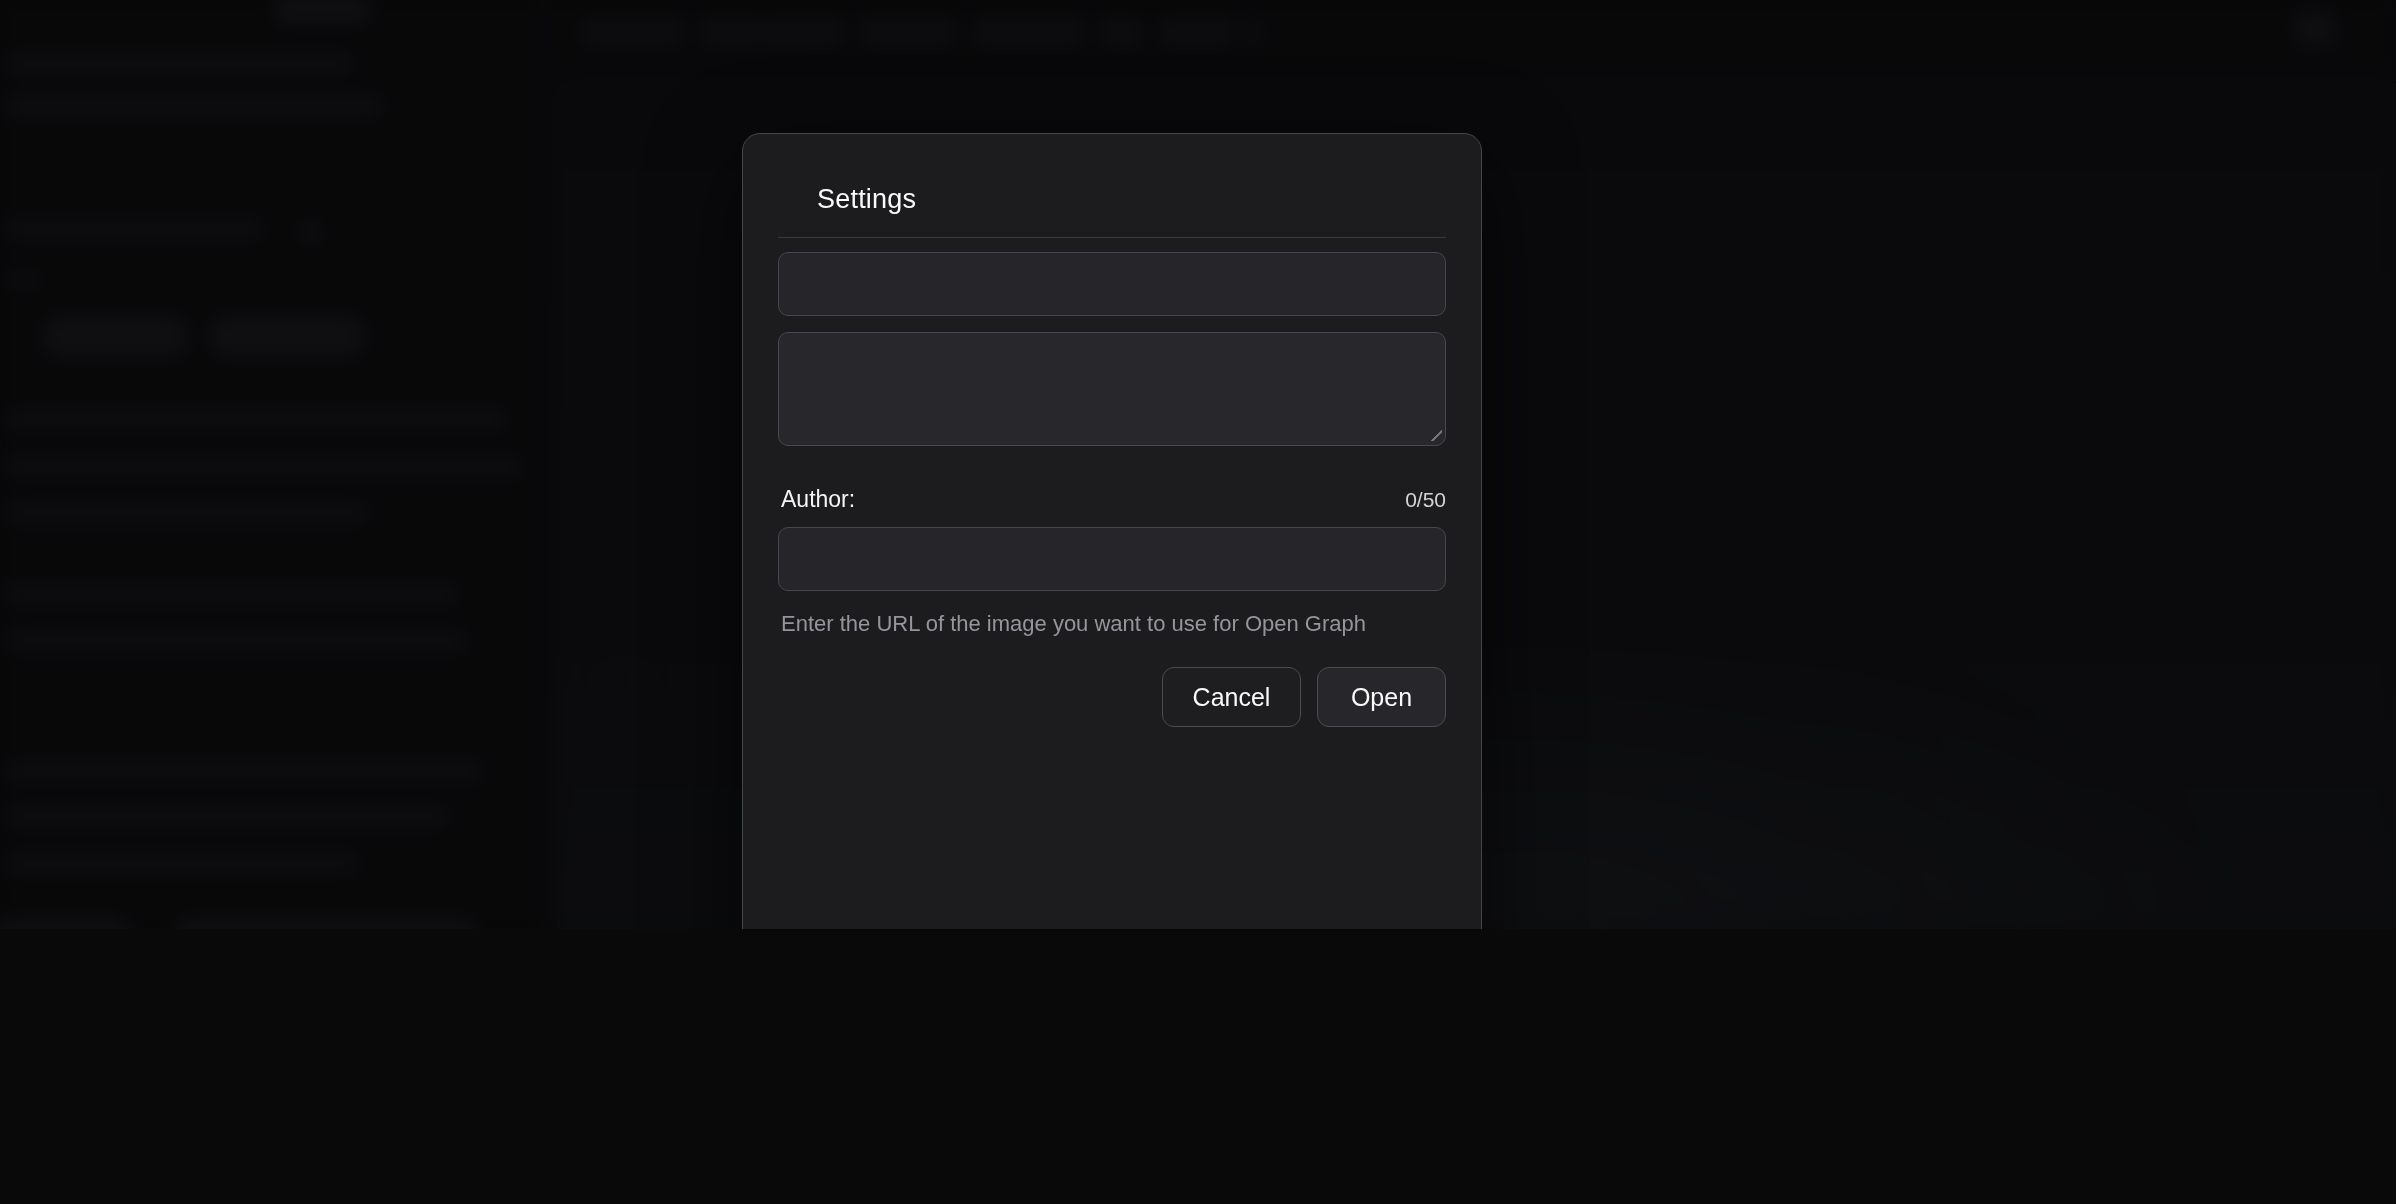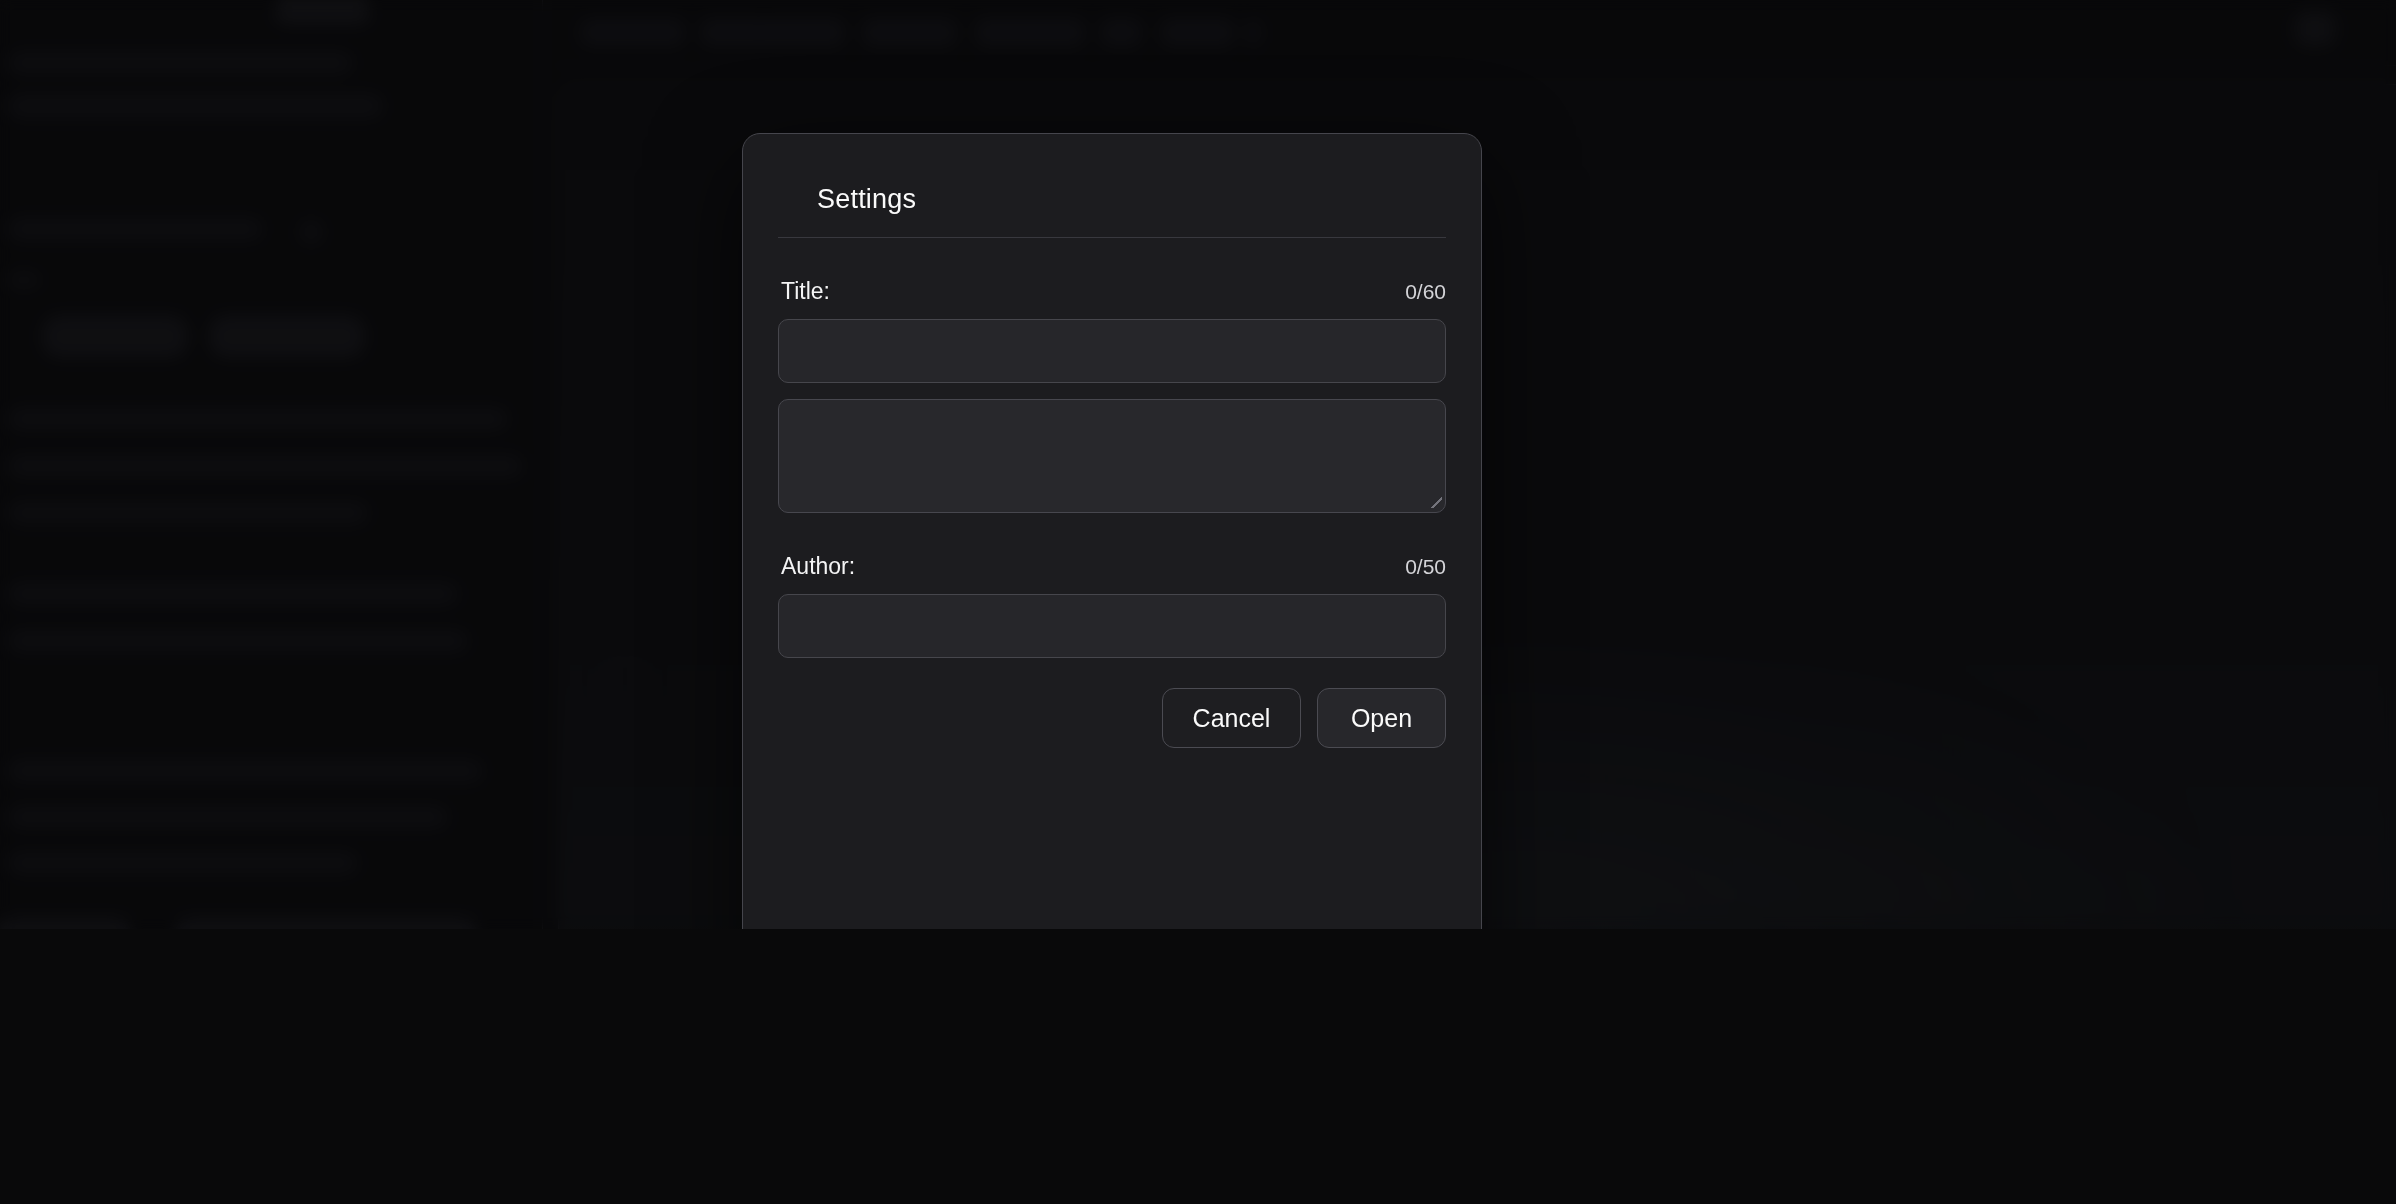--- a/index.html
+++ b/index.html
@@ -119,37 +119,34 @@
       </div>
     </div>
   </div>
 
   <div class="overlay"></div>
 
   <div class="modal">
     <div class="modal-title">Settings</div>
     <div class="modal-divider"></div>
 
-    <div class="field-head mt-g1">
-      <span class="field-label">Title:</span>
-      <span class="field-counter">0/60</span>
-    </div>
     <input class="text-input" type="text" value="" style="">
 
     <div class="textarea-wrap">
       <textarea class="meta-textarea" style=""></textarea>
       <div class="resize-handle"></div>
     </div>
 
     <div class="field-head mt-g3">
       <span class="field-label">Author:</span>
       <span class="field-counter">0/50</span>
     </div>
     <input class="text-input" type="text" value="" style="">
 
+    <div class="helper-text">Enter the URL of the image you want to use for Open Graph</div>
 
     <div class="btn-row">
       <button class="btn btn-cancel">Cancel</button>
       <button class="btn btn-apply">Open</button>
     </div>
   </div>
 
 </div>
 
 </body></html>

